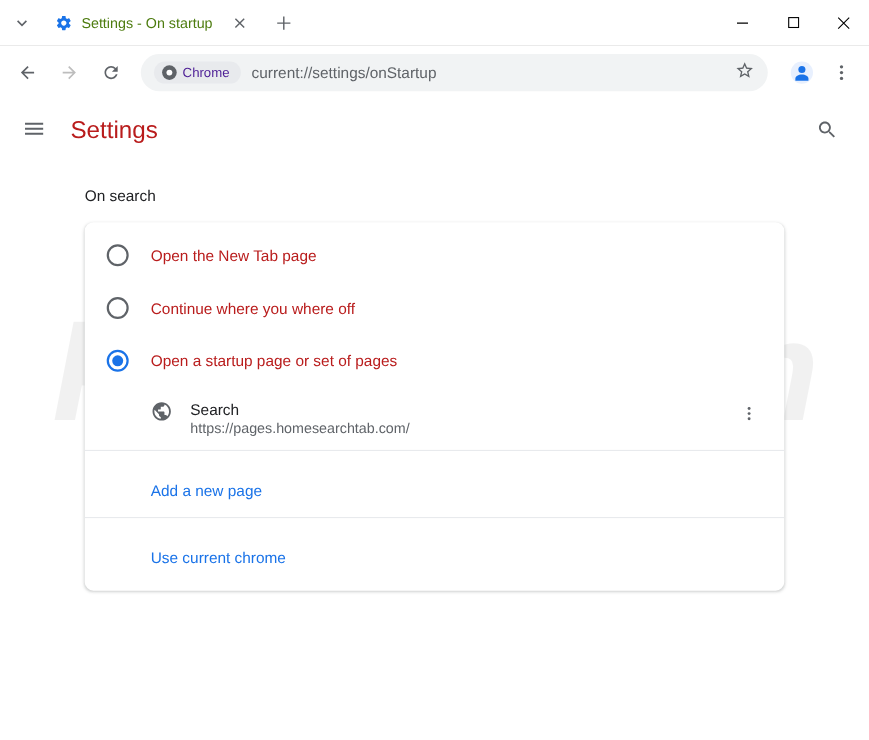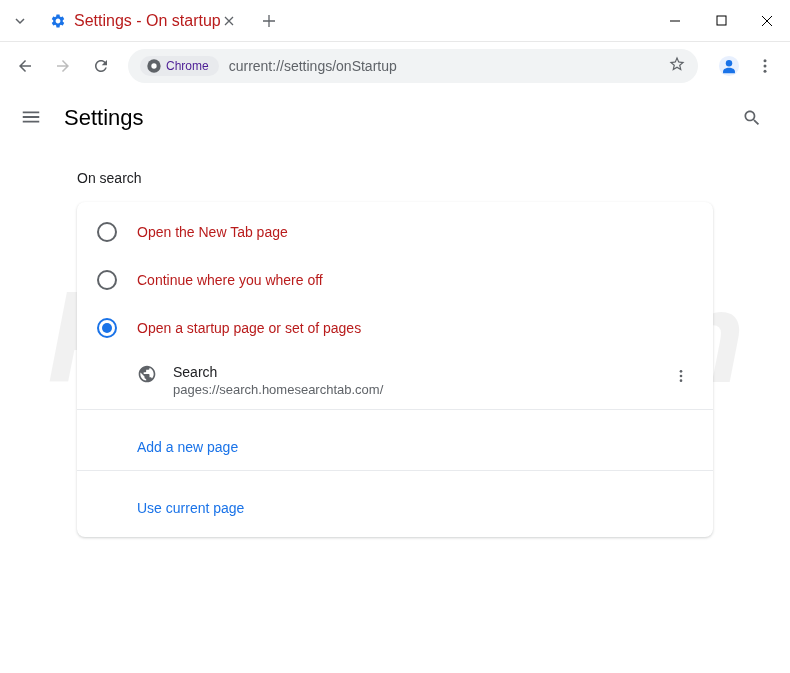--- a/index.html
+++ b/index.html
@@ -3,41 +3,41 @@
   <meta charset="utf-8">
   <style>
     * { margin: 0; padding: 0; box-sizing: border-box; font-family: 'Segoe UI', Arial, sans-serif; }
     body { width: 790px; height: 673px; background: #fff; overflow: hidden; position: relative; }
     
     .titlebar { height: 42px; background: #fff; display: flex; align-items: center; border-bottom: 1px solid #e8e8e8; }
     .titlebar-left { display: flex; align-items: center; flex: 1; padding-left: 10px; }
     .tab-chevron { width: 20px; display: flex; align-items: center; justify-content: center; margin-right: 8px; }
     .tab { display: flex; align-items: center; background: #fff; padding: 0 12px; height: 34px; border-radius: 8px 8px 0 0; position: relative; min-width: 200px; }
     .tab-icon { width: 16px; height: 16px; margin-right: 8px; display: flex; align-items: center; justify-content: center; }
-    .tab-title { font-size: 16px; color: #b91c1c; flex: 1; white-space: nowrap; overflow: hidden; }
+    .tab-title { font-size: 13px; color: #4d7c0f; flex: 1; white-space: nowrap; overflow: hidden; }
     .tab-close { width: 16px; height: 16px; display: flex; align-items: center; justify-content: center; color: #5f6368; font-size: 14px; }
     .new-tab { width: 28px; height: 28px; display: flex; align-items: center; justify-content: center; color: #5f6368; font-size: 18px; margin-left: 6px; }
     .window-controls { display: flex; height: 42px; }
     .win-btn { width: 46px; display: flex; align-items: center; justify-content: center; color: #000; }
     
     .toolbar { height: 48px; display: flex; align-items: center; padding: 0 8px; gap: 4px; background: #fff; }
     .nav-btn { width: 34px; height: 34px; display: flex; align-items: center; justify-content: center; border-radius: 50%; color: #5f6368; }
     .nav-btn.disabled { color: #bdbdbd; }
     .omnibox { flex: 1; height: 34px; background: #f1f3f4; border-radius: 17px; display: flex; align-items: center; padding: 0 12px; margin: 0 6px; }
     .site-chip { display: flex; align-items: center; background: #e8eaed; border-radius: 12px; padding: 2px 10px 2px 6px; margin-right: 10px; }
     .site-chip-icon { width: 16px; height: 16px; margin-right: 4px; }
     .site-chip-text { font-size: 12px; color: #4c1d95; }
     .url-text { font-size: 14px; color: #5f6368; flex: 1; }
     .star-btn { color: #5f6368; }
     .profile-btn { width: 30px; height: 30px; display: flex; align-items: center; justify-content: center; border-radius: 50%; margin-left: 6px; }
     .menu-btn { width: 34px; height: 34px; display: flex; align-items: center; justify-content: center; color: #5f6368; }
     
     .settings-header { height: 56px; display: flex; align-items: center; padding: 0 20px; border-bottom: 1px solid transparent; }
     .hamburger { width: 24px; height: 24px; margin-right: 20px; }
-    .settings-title { font-size: 22px; color: #000000; flex: 1; }
+    .settings-title { font-size: 22px; color: #b91c1c; flex: 1; }
     .search-icon-btn { width: 36px; height: 36px; display: flex; align-items: center; justify-content: center; color: #5f6368; }
     
     .content { padding: 0 77px; }
     .section-title { font-size: 14px; color: #202124; margin: 24px 0 16px 0; font-weight: 500; }
     .card { background: #fff; border-radius: 8px; box-shadow: 0 1px 3px rgba(60,64,67,0.15), 0 1px 2px rgba(60,64,67,0.1); padding: 6px 0; }
     
     .radio-row { display: flex; align-items: center; padding: 14px 20px; cursor: pointer; }
     .radio { width: 20px; height: 20px; border: 2px solid #5f6368; border-radius: 50%; margin-right: 20px; position: relative; flex-shrink: 0; }
     .radio.selected { border-color: #1a73e8; }
     .radio.selected::after { content: ''; position: absolute; top: 3px; left: 3px; width: 10px; height: 10px; background: #1a73e8; border-radius: 50%; }
@@ -189,30 +189,30 @@
       <span class="radio-label">Open a startup page or set of pages</span>
     </div>
     <div class="page-entry">
       <span class="page-favicon">
         <svg width="20" height="20" viewBox="0 0 24 24">
             <path d="M12 2C6.48 2 2 6.48 2 12s4.48 10 10 10 10-4.48 10-10S17.52 2 12 2zm-1 17.93c-3.95-.49-7-3.85-7-7.93 0-.62.08-1.21.21-1.79L9 15v1c0 1.1.9 2 2 2v1.93zm6.9-2.54c-.26-.81-1-1.39-1.9-1.39h-1v-3c0-.55-.45-1-1-1H8v-2h2c.55 0 1-.45 1-1V7h2c1.1 0 2-.9 2-2v-.41c2.93 1.19 5 4.06 5 7.41 0 2.08-.8 3.97-2.1 5.39z" fill="#5f6368"></path>
           </svg>
       </span>
       <div class="page-info">
         <div class="page-name">Search</div>
-        <div class="page-url">pages://search.homesearchtab.com/</div>
+        <div class="page-url">https://pages.homesearchtab.com/</div>
       </div>
       <div class="entry-menu">
         <svg width="16" height="16" viewBox="0 0 24 24">
             <circle cx="12" cy="5" r="2" fill="#5f6368"></circle>
             <circle cx="12" cy="12" r="2" fill="#5f6368"></circle>
             <circle cx="12" cy="19" r="2" fill="#5f6368"></circle>
           </svg>
       </div>
     </div>
     <div class="link-row">
       <span class="link-text">Add a new page</span>
     </div>
     <div class="link-row">
-      <span class="link-text">Use current page</span>
+      <span class="link-text">Use current chrome</span>
     </div>
   </div>
 </div>
 
 </body></html>

